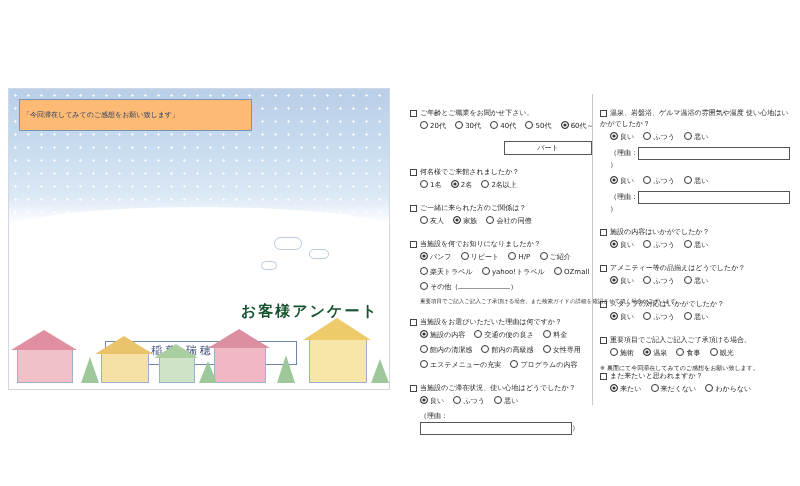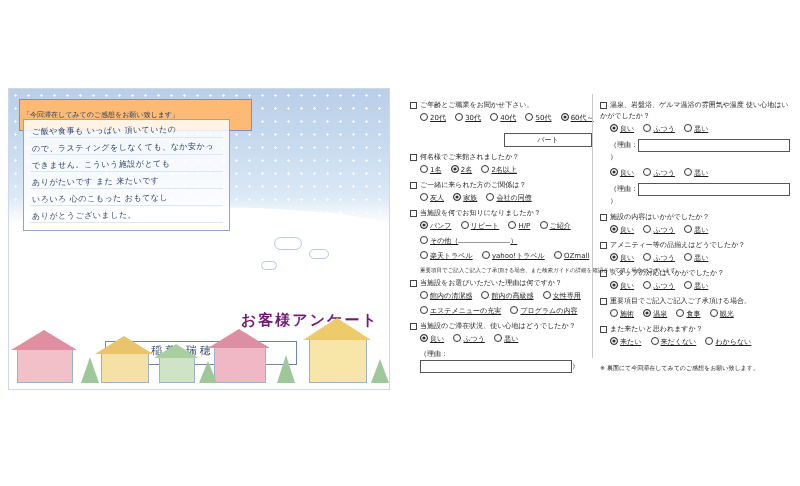--- a/index.html
+++ b/index.html
@@ -17,41 +17,41 @@
        border-radius:60% 60% 0 0 / 28px 26px 0 0;}
   .snowline2{position:absolute;left:-30px;top:126px;width:250px;height:36px;background:#fff;
        border-radius:50% 50% 0 0 / 24px 24px 0 0;}
 
   .quote{position:absolute;left:10px;top:10px;width:225px;height:14px;border:1px solid #7b93b5;
          background:#fdba74;font-size:7px;line-height:14px;padding:8px 3px;color:#243b63;white-space:nowrap;}
   .hand{position:absolute;left:14px;top:30px;width:205px;height:110px;border:1px solid #8fa6c4;background:rgba(255,255,255,.82);}
   .hand .ln{position:absolute;left:6px;right:6px;height:1px;background:#dfe6ef;}
   .hw{position:absolute;left:8px;font-family:"DejaVu Serif","Liberation Serif",serif;font-size:8px;color:#2a3e6b;
       letter-spacing:.5px;white-space:nowrap;transform:rotate(-.8deg);}
-  .title{position:absolute;left:232px;top:222px;font-size:15px;font-weight:bold;color:#701a75;
+  .title{position:absolute;left:232px;top:213px;font-size:15px;font-weight:bold;color:#14532d;
          font-family:"DejaVu Serif","Liberation Serif",serif;letter-spacing:2px;}
   .namebox{position:absolute;left:96px;top:252px;width:190px;height:22px;border:1px solid #6f86aa;background:#fff;}
   .namehw{position:absolute;left:100px;top:254px;width:182px;text-align:center;font-size:11px;color:#2a3e6b;
           font-family:"DejaVu Serif","Liberation Serif",serif;letter-spacing:3px;}
 
   .town{position:absolute;left:0;bottom:0;width:380px;height:78px;}
   .house{position:absolute;bottom:6px;border:1px solid #9bb0cc;}
   .roof{position:absolute;width:0;height:0;}
   .tree{position:absolute;bottom:6px;width:0;height:0;border-left:9px solid transparent;border-right:9px solid transparent;}
   .cloud{position:absolute;background:#fff;border:1px solid #b9c9dd;border-radius:12px;}
 
   
   .col{position:absolute;top:96px;font-size:7px;line-height:11px;color:#1e1e1e;}
   .colmid{left:410px;width:182px;}
   .colright{left:600px;width:192px;}
   .colright:before{content:"";position:absolute;left:-8px;top:-2px;bottom:-6px;width:1px;background:#c9c9c9;}
-  .q{margin:4px 0 2px 0;white-space:nowrap;}
+  .q{margin:12px 0 2px 0;white-space:nowrap;}
   .q .sq{display:inline-block;width:5px;height:5px;border:1px solid #444;margin-right:3px;vertical-align:middle;}
   .opts{margin:0 0 4px 10px;white-space:nowrap;}
-  .opt{display:inline-block;margin-right:7px;white-space:nowrap;text-decoration:underline;}
+  .opt{display:inline-block;margin-right:7px;white-space:nowrap;}
   .o{display:inline-block;width:6px;height:6px;border:1px solid #333;border-radius:50%;margin-right:2px;vertical-align:-1px;}
   .o.f{background:#333;box-shadow:inset 0 0 0 1.4px #fff;}
   .fill{display:inline-block;border-bottom:1px solid #999;min-width:52px;}
   .reason{margin:0 0 5px 10px;}
   .rbox{display:inline-block;border:1px solid #555;width:150px;height:11px;vertical-align:middle;}
   .note{margin:3px 0 4px 10px;font-size:5.5px;line-height:8px;color:#333;white-space:nowrap;}
   .partbox{display:inline-block;border:1px solid #555;width:86px;height:12px;text-align:center;font-size:7px;
            line-height:12px;vertical-align:middle;}
   .bottomnote{position:absolute;left:600px;top:364px;width:192px;font-size:6px;color:#222;}
 </style>
@@ -64,34 +64,20 @@
     <div class="sky"></div>
     <div class="snowline"></div>
     <div class="snowline2"></div>
 
     <div class="cloud" style="left:265px;top:148px;width:26px;height:11px;"></div>
     <div class="cloud" style="left:300px;top:160px;width:18px;height:8px;"></div>
     <div class="cloud" style="left:252px;top:172px;width:14px;height:7px;"></div>
 
     <div class="quote">「今回滞在してみてのご感想をお願い致します」</div>
 
-    <div class="hand">
-      <div class="ln" style="top:17px"></div>
-        <div class="ln" style="top:34px"></div>
-      <div class="ln" style="top:51px"></div>
-        <div class="ln" style="top:68px"></div>
-      <div class="ln" style="top:85px"></div>
-        <div class="ln" style="top:102px"></div>
-      <div class="hw" style="top:5px">ご飯や食事も いっぱい 頂いていたの</div>
-      <div class="hw" style="top:22px">ので、ラスティングをしなくても、なか安かっ</div>
-      <div class="hw" style="top:39px">できません。こういう施設がとても</div>
-      <div class="hw" style="top:56px">ありがたいです また 来たいです</div>
-      <div class="hw" style="top:73px">いろいろ 心のこもった おもてなし</div>
-      <div class="hw" style="top:90px">ありがとうございました。</div>
-    </div>
 
     <div class="title">お客様アンケート</div>
     <div class="namebox"></div>
     <div class="namehw">稲葉 瑞穂 (様)</div>
 
     <div class="town">
       <div class="house" style="left:8px;width:54px;height:34px;background:#f2c0c8;"></div>
       <div class="roof" style="left:2px;bottom:39px;border-left:33px solid transparent;border-right:33px solid transparent;border-bottom:20px solid #e08fa0;"></div>
       <div class="house" style="left:92px;width:46px;height:30px;background:#f5e0a6;"></div>
       <div class="roof" style="left:86px;bottom:35px;border-left:29px solid transparent;border-right:29px solid transparent;border-bottom:18px solid #e9c46a;"></div>
@@ -138,31 +124,36 @@
     </div>
 
     <div class="q"><span class="sq"></span><span>当施設を何でお知りになりましたか？</span></div>
     <div class="opts">
       <span class="opt"><i class="o f"></i><span>パンフ</span></span>
       <span class="opt"><i class="o"></i><span>リピート</span></span>
       <span class="opt"><i class="o"></i><span>H/P</span></span>
       <span class="opt"><i class="o"></i><span>ご紹介</span></span>
     </div>
     <div class="opts">
-      <span class="opt"><i class="o"></i><span>その他（</span><span class="fill"></span>）</span>
-    </div>
-    <div class="opts">
       <span class="opt"><i class="o"></i><span>楽天トラベル</span></span>
       <span class="opt"><i class="o"></i><span>yahoo!トラベル</span></span>
       <span class="opt"><i class="o"></i><span>OZmall</span></span>
     </div>
+    <div class="opts">
+      <span class="opt"><i class="o"></i><span>その他（</span><span class="fill"></span>）</span>
+    </div>
 
     <div class="note">重要項目でご記入ご記入ご了承頂ける場合、また検索ガイドの詳細を確認させて頂く場合がございます。</div>
 
     <div class="q"><span class="sq"></span><span>当施設をお選びいただいた理由は何ですか？</span></div>
+    <div class="opts">
+      <span class="opt"><i class="o f"></i><span>施設の内容</span></span>
+      <span class="opt"><i class="o"></i><span>交通の便の良さ</span></span>
+      <span class="opt"><i class="o"></i><span>料金</span></span>
+    </div>
     <div class="opts">
       <span class="opt"><i class="o"></i><span>館内の清潔感</span></span>
       <span class="opt"><i class="o"></i><span>館内の高級感</span></span>
       <span class="opt"><i class="o"></i><span>女性専用</span></span>
     </div>
     <div class="opts">
       <span class="opt"><i class="o"></i><span>エステメニューの充実</span></span>
       <span class="opt"><i class="o"></i><span>プログラムの内容</span></span>
     </div>
 

